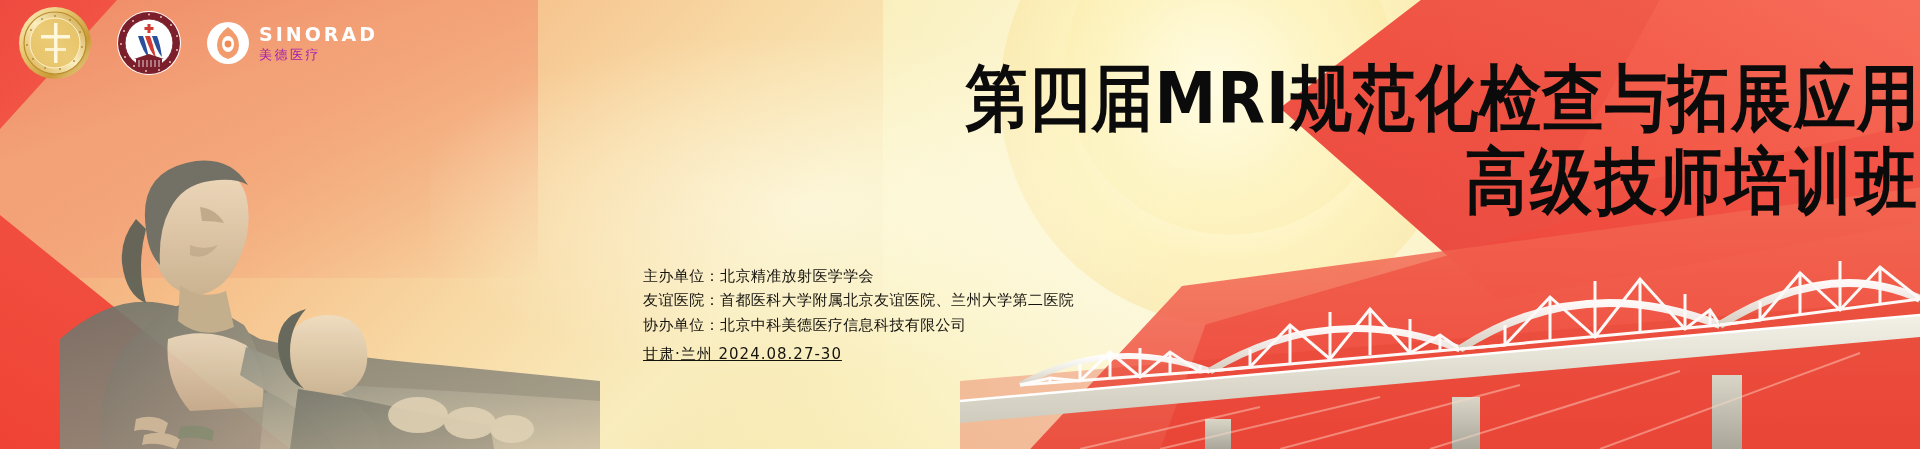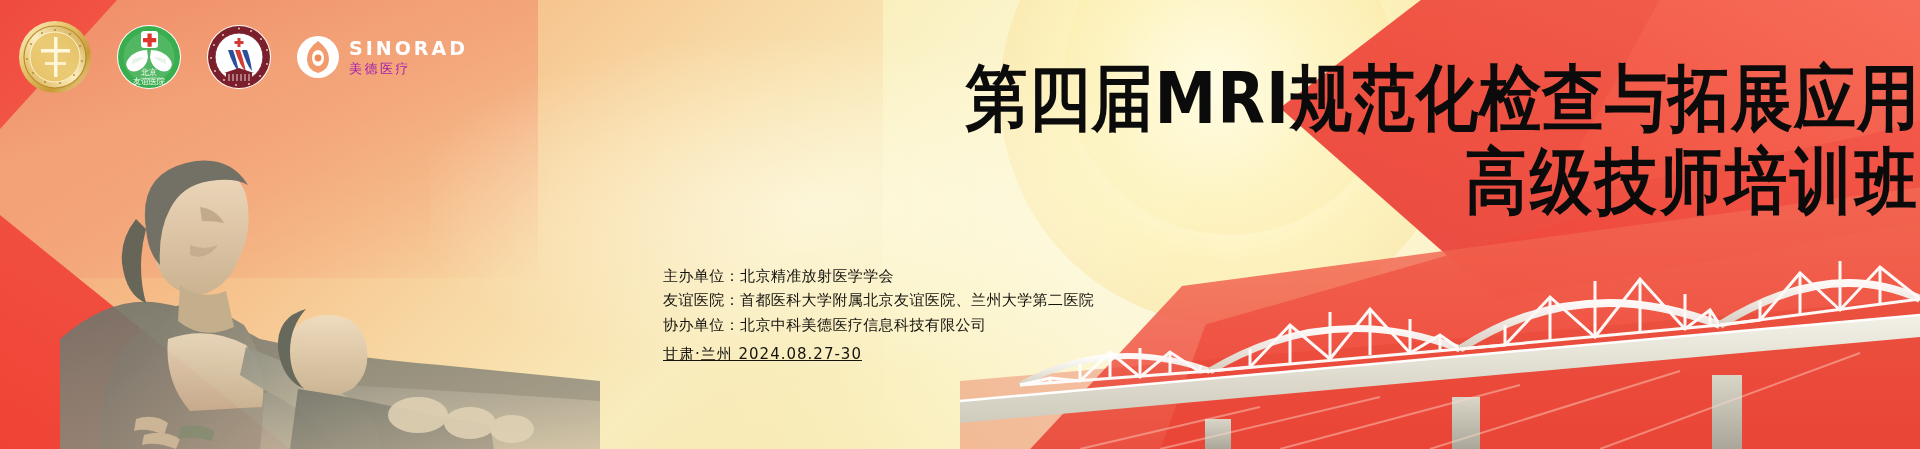--- a/index.html
+++ b/index.html
@@ -87,21 +87,21 @@
   .bridge{
     position:absolute; right:0; bottom:0; width:960px; height:300px;
   }
 
   
   .logo-row{
     position:absolute; left:18px; top:6px;
     display:flex; align-items:center; gap:24px;
     z-index:8;
   }
-  .logo{position:relative;margin-top:14px;}
+  .logo{position:relative;}
   .logo svg{display:block;}
   .sinorad{display:flex;align-items:center;gap:9px;}
   .sinorad-text{display:flex;flex-direction:column;line-height:1;}
   .sinorad-en{
     font-size:19px;font-weight:700;letter-spacing:3px;color:#ffffff;
     font-family:"DejaVu Sans",sans-serif;
   }
   .sinorad-cn{
     font-size:13px;letter-spacing:2.5px;color:#a21caf;margin-top:4px;
   }
@@ -120,21 +120,21 @@
     line-height:1.02;
     white-space:nowrap;
     transform:scaleY(1.16);
     transform-origin:center top;
   }
   .headline .l1{font-size:62px; margin-left:10px;}
   .headline .l2{font-size:62px; margin-top:20px; letter-spacing:3px;}
 
   
   .credits{
-    position:absolute; left:663px; top:264px; z-index:9;
+    position:absolute; left:643px; top:264px; z-index:9;
     color:#15130e;
     font-family:"DejaVu Sans","Liberation Sans",sans-serif;
     font-size:15px;
     line-height:1.62;
     letter-spacing:.4px;
     white-space:nowrap;
   }
   .credits div{margin:0;}
   .credits .place{margin-top:5px;letter-spacing:1px;text-decoration:underline;}
 
@@ -315,38 +315,20 @@
             <circle cx="42" cy="63" r="1.1"></circle>
           <circle cx="27" cy="62" r="1.1"></circle>
             <circle cx="15" cy="53" r="1.1"></circle>
           <circle cx="9" cy="39" r="1.1"></circle>
             <circle cx="13" cy="24" r="1.1"></circle>
           <circle cx="24" cy="13" r="1.1"></circle>
         </g>
       </svg>
     </div>
 
-    <div class="logo">
-      <svg width="66" height="66" viewBox="0 0 66 66">
-        <circle cx="33" cy="33" r="32" fill="#ffffff"></circle>
-        <circle cx="33" cy="33" r="31" fill="#3aad4e"></circle>
-        <circle cx="33" cy="33" r="25.5" fill="#ffffff" opacity="0.12"></circle>
-
-        <rect x="25" y="7" width="17" height="17" rx="3" fill="#ffffff"></rect>
-        <path d="M31.5 9.5 h4.2 v4.5 h4.5 v4.2 h-4.5 v4.5 h-4.2 v-4.5 h-4.5 v-4.2 h4.5 Z" fill="#e0332c"></path>
-
-        <path d="M31 26 Q20 26 13 34 Q8 40 12 45 Q17 50 25 45 Q31 41 32 33 Z" fill="#ffffff"></path>
-        <path d="M35 26 Q46 26 53 34 Q58 40 54 45 Q49 50 41 45 Q35 41 34 33 Z" fill="#ffffff"></path>
-        <path d="M16 36 Q22 32 28 34 Q22 38 16 40 Z" fill="#e6f4e7"></path>
-        <path d="M50 36 Q44 32 38 34 Q44 38 50 40 Z" fill="#e6f4e7"></path>
-
-        <text x="33" y="51" text-anchor="middle" font-family="DejaVu Sans, sans-serif" font-size="8" fill="#ffffff">北京</text>
-        <text x="33" y="60" text-anchor="middle" font-family="DejaVu Sans, sans-serif" font-size="8" fill="#ffffff">友谊医院</text>
-      </svg>
-    </div>
 
     <div class="logo">
       <svg width="66" height="66" viewBox="0 0 66 66">
         <circle cx="33" cy="33" r="32" fill="#ffffff"></circle>
         <circle cx="33" cy="33" r="31" fill="#7c1f2c"></circle>
         <circle cx="33" cy="33" r="24" fill="#ffffff"></circle>
         <circle cx="33" cy="33" r="24" fill="none" stroke="#7c1f2c" stroke-width="1"></circle>
 
         <g fill="#f0d4c0" opacity="0.9">
           <circle cx="33" cy="4.5" r="1"></circle>

